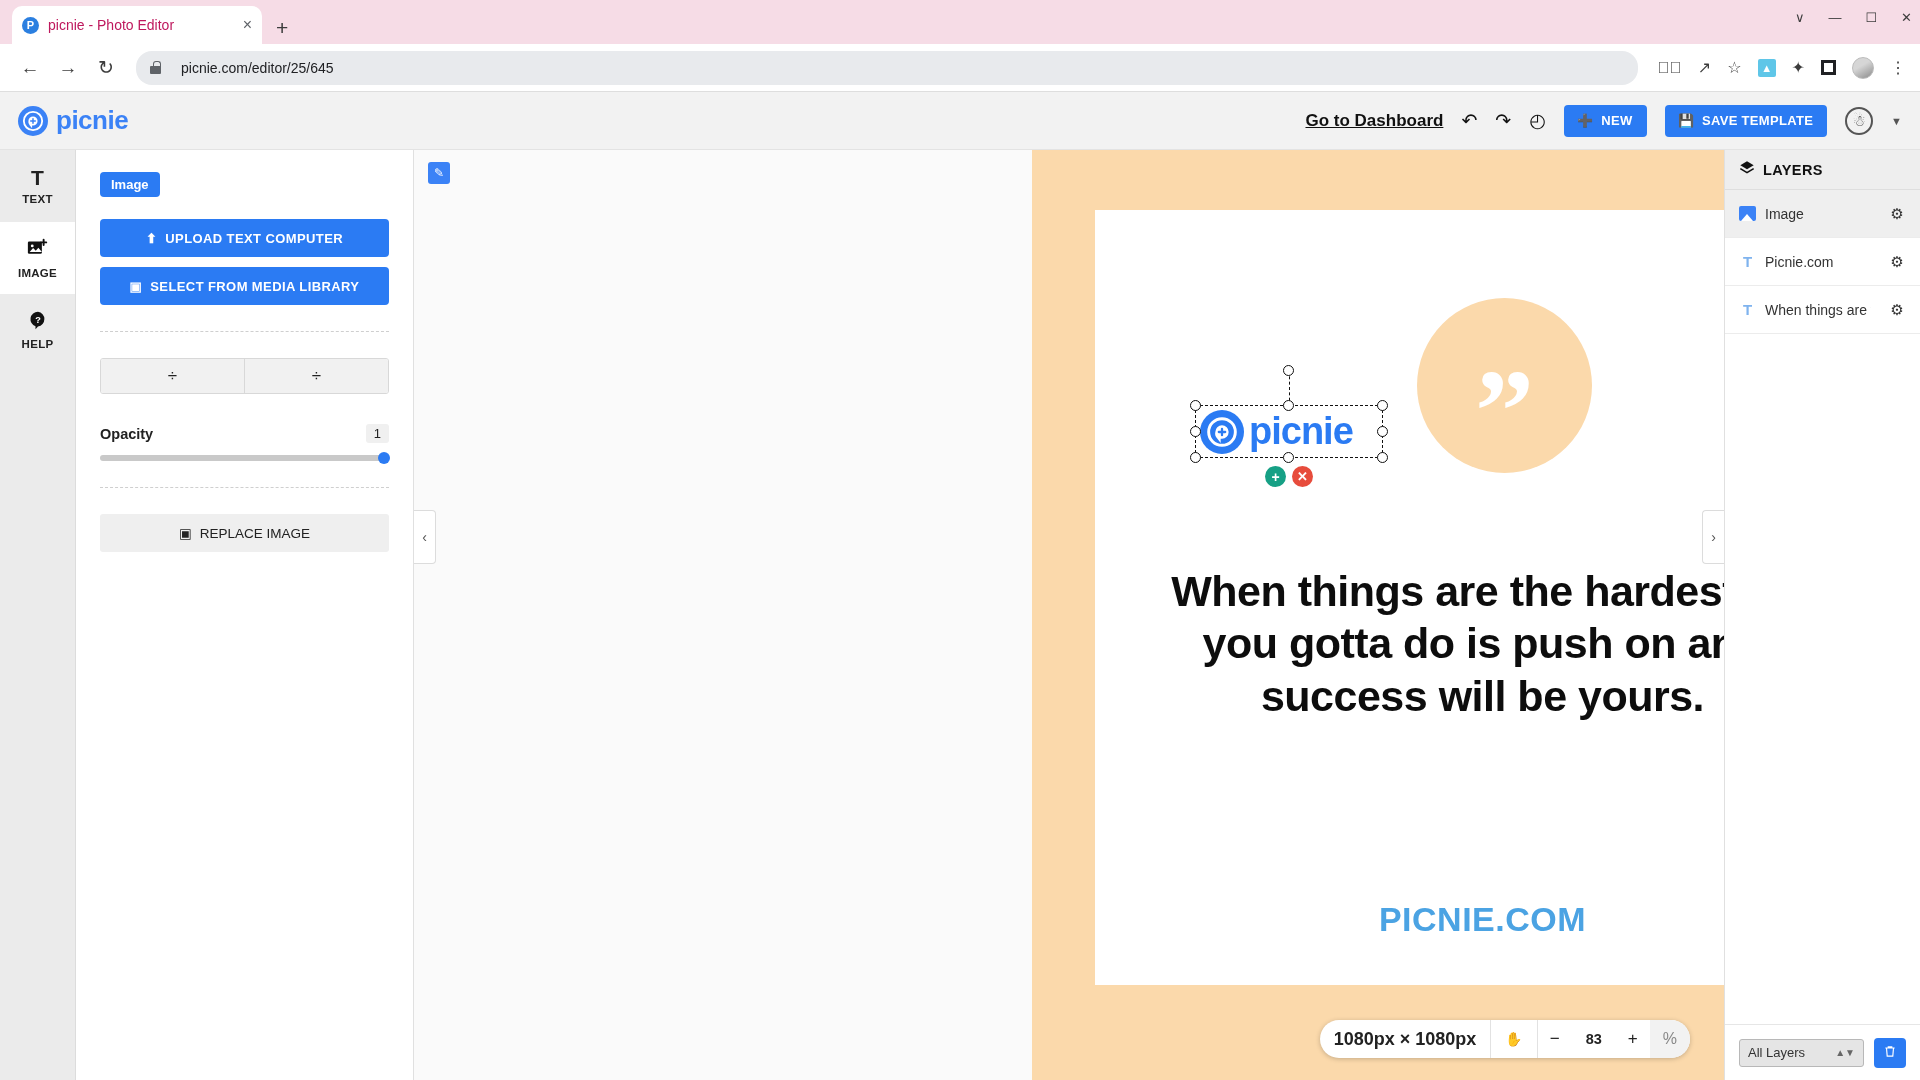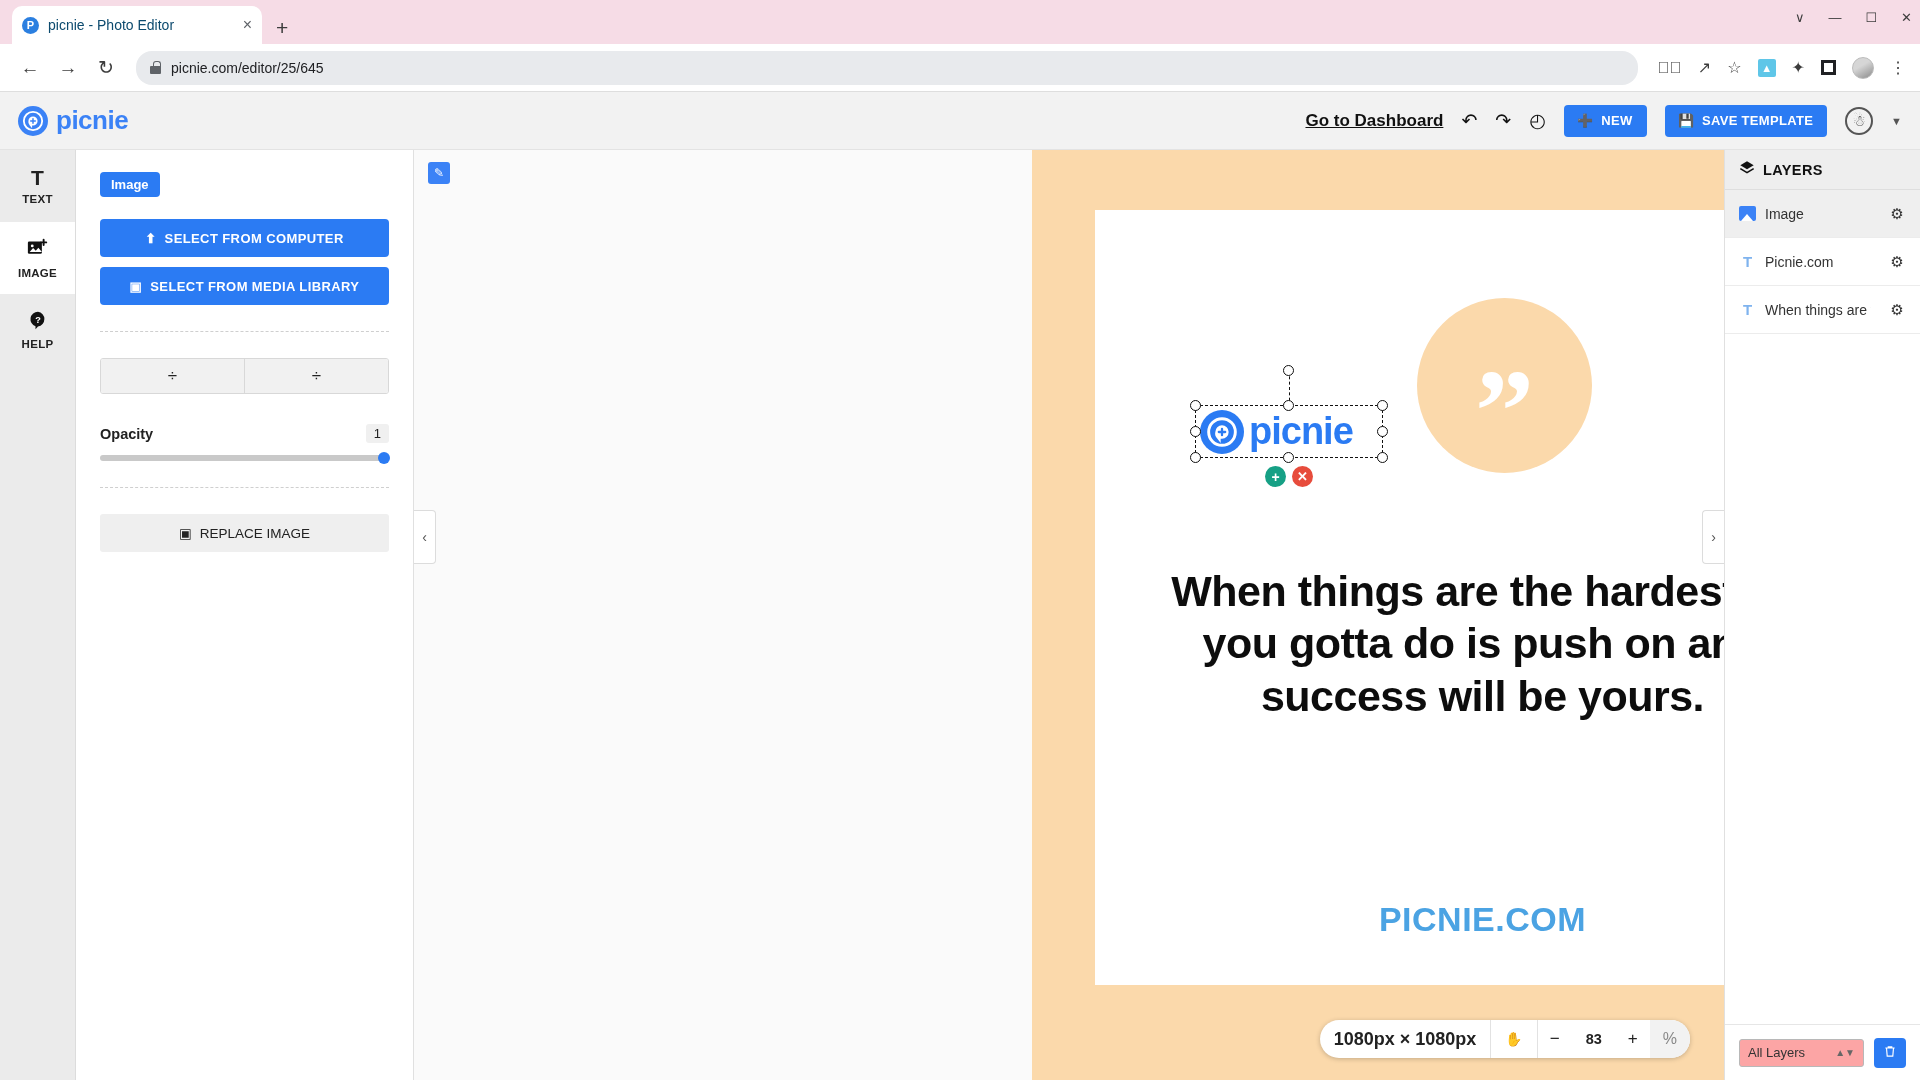--- a/index.html
+++ b/index.html
@@ -30,21 +30,21 @@
     gap: 9px;
   }
   .tab-favicon {
     width: 17px; height: 17px; border-radius: 50%;
     background: #2b7fe0;
     display: flex; align-items: center; justify-content: center;
     color: #fff; font-size: 11px; font-weight: bold;
     flex-shrink: 0;
   }
   .tab-title {
-    font-size: 14px; color: #0c4a6e;
+    font-size: 14px; color: #be185d;
     flex: 1; white-space: nowrap; overflow: hidden; text-overflow: ellipsis;
   }
   .tab-close { font-size: 16px; color: #5f6368; line-height: 1; cursor: pointer; }
   .newtab-btn {
     margin-left: 14px; margin-bottom: 6px;
     font-size: 21px; color: #3c3c3c; line-height: 1;
     cursor: pointer;
   }
   .win-controls {
     position: absolute; right: 8px; top: 10px;
@@ -64,21 +64,21 @@
   }
   .nav-btn {
     width: 32px; height: 32px;
     display: flex; align-items: center; justify-content: center;
     color: #3c3c3c; font-size: 19px; cursor: pointer;
     border-radius: 50%;
   }
   .omnibox {
     flex: 1; height: 34px; margin: 0 8px;
     background: #e8eaed; border-radius: 16px;
-    display: flex; align-items: center; padding: 0 14px; gap: 10px;
+    display: flex; align-items: center; padding: 0 14px; gap: 20px;
   }
   .omnibox-url { font-size: 14px; color: #202124; }
   .lock-icon { width: 11px; height: 13px; position: relative; flex-shrink: 0;}
   .lock-icon::before {
     content:""; position:absolute; left:0; bottom:0; width:11px; height:8px;
     background:#5f6368; border-radius:1px;
   }
   .lock-icon::after {
     content:""; position:absolute; left:2.5px; top:0; width:6px; height:6px;
     border:1.6px solid #5f6368; border-bottom:none; border-radius:3px 3px 0 0;
@@ -363,21 +363,21 @@
     width: 34px; height: 100%; display: flex;
     align-items: center; justify-content: center;
     font-size: 15px; color: #333; cursor: pointer;
   }
   .layers-foot {
     margin-top: auto; height: 56px; border-top: 1px solid #e6e6e6;
     display: flex; align-items: center; gap: 10px; padding: 0 14px;
   }
   .layers-select {
     flex: 1; height: 28px; border: 1px solid #b8b8b8; border-radius: 3px;
-    background: #fca5a5; font-size: 13px; color: #333;
+    background: #e5e5e5; font-size: 13px; color: #333;
     display: flex; align-items: center; justify-content: space-between;
     padding: 0 8px; cursor: pointer;
   }
   .sel-caret { font-size: 10px; color: #666; line-height: 1;}
   .trash-btn {
     width: 32px; height: 30px; background: #2b7bf3; border-radius: 4px;
     display: flex; align-items: center; justify-content: center;
     color: #fff; font-size: 14px; cursor: pointer; border: none;
   }
 </style>
@@ -475,21 +475,21 @@
       </div>
       <div class="tool-label">HELP</div>
     </div>
   </div>
 
   <div class="left-panel">
     <div class="chip">Image</div>
 
     <button class="panel-btn">
       <span>⬆</span>
-      <span>SELECT FROM COMPUTER</span>
+      <span>UPLOAD TEXT COMPUTER</span>
     </button>
 
     <button class="panel-btn secondary">
       <span>▣</span>
       <span>SELECT FROM MEDIA LIBRARY</span>
     </button>
 
     <div class="dashed-sep"></div>
 
     <div class="align-row">

